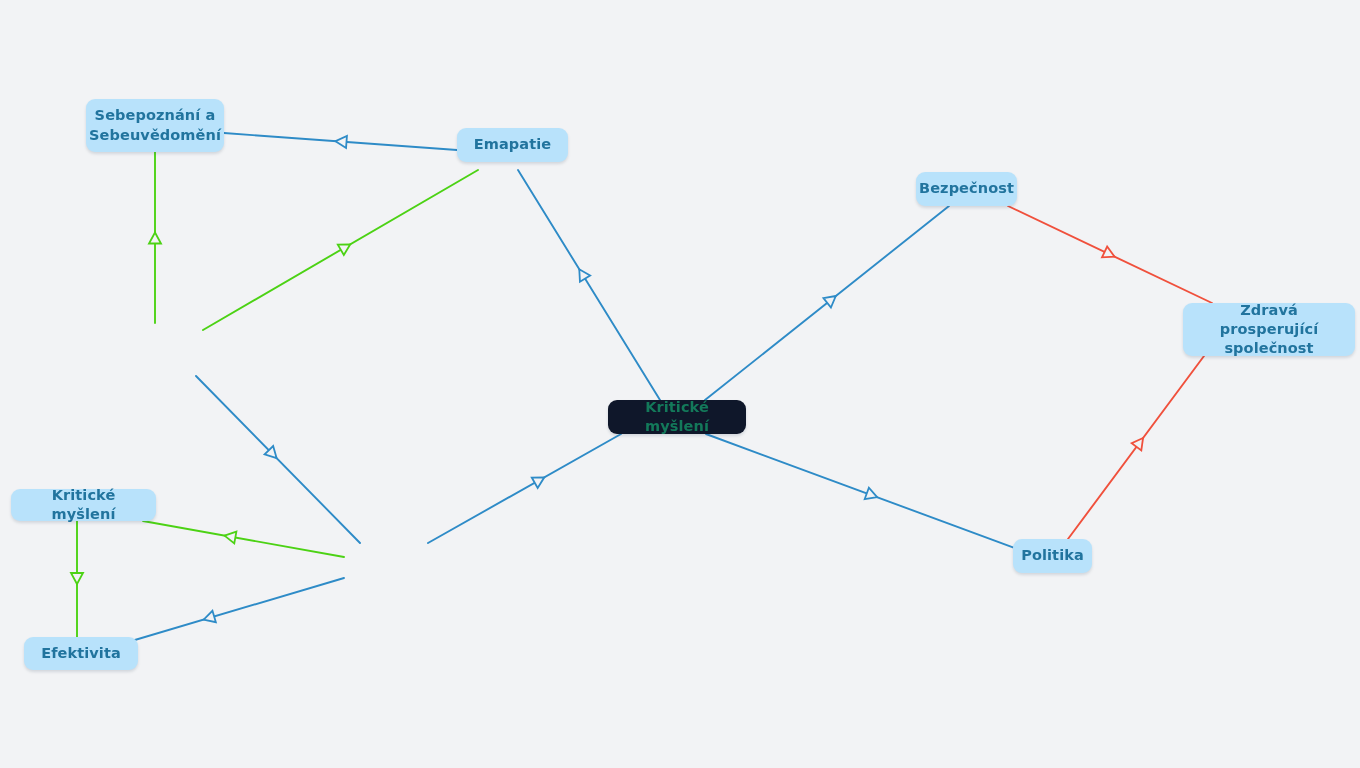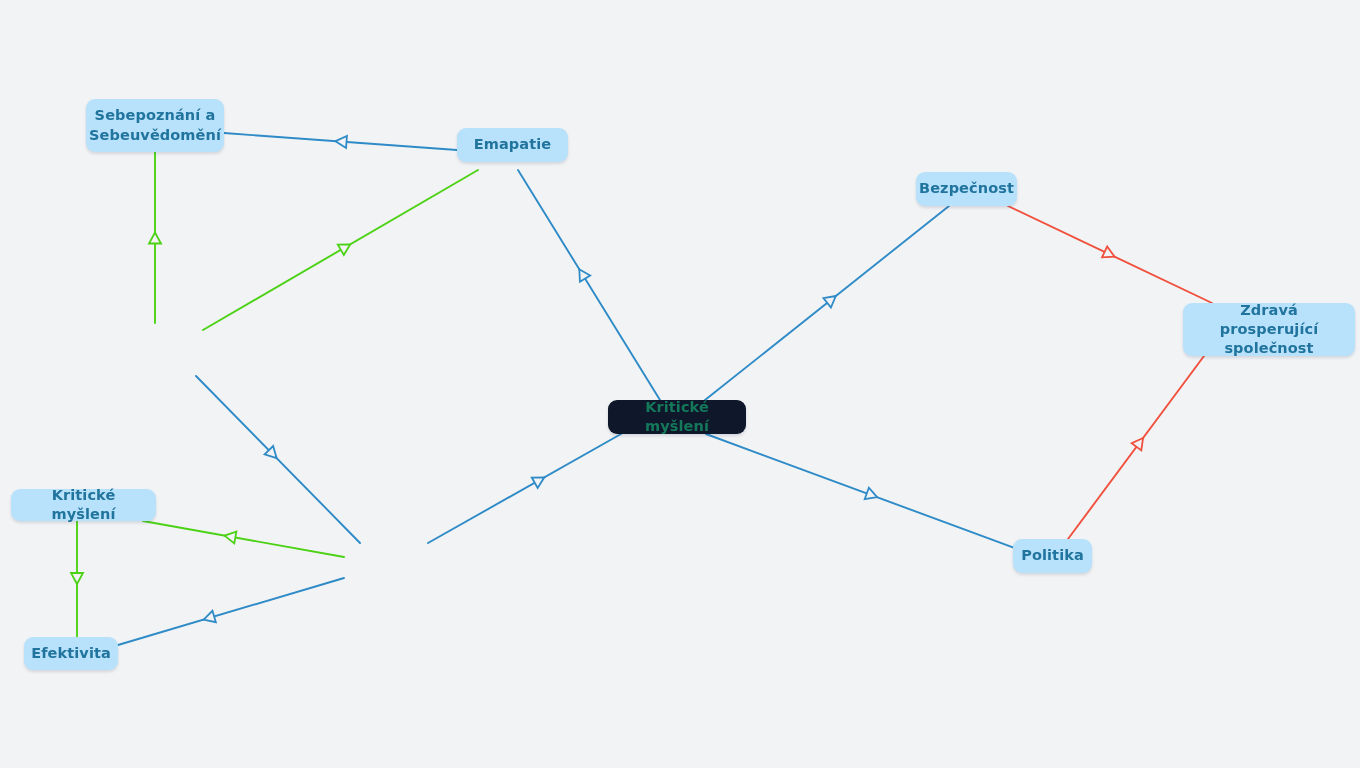--- a/index.html
+++ b/index.html
@@ -113,14 +113,14 @@
     </svg>
 <div class="node blue" style="left: 86px; top: 99px; width: 138px; height: 53px;"><span>Sebepoznání a
 Sebeuvědomění</span></div>
     <div class="node blue" style="left: 457px; top: 128px; width: 111px; height: 34px;"><span>Emapatie</span></div>
     <div class="node green" style="left: 608px; top: 400px; width: 138px; height: 34px;"><span>Kritické myšlení</span></div>
     <div class="node blue" style="left: 916px; top: 172px; width: 101px; height: 34px;"><span>Bezpečnost</span></div>
     <div class="node blue" style="left: 1183px; top: 303px; width: 172px; height: 53px;"><span>Zdravá prosperující
 společnost</span></div>
     <div class="node blue" style="left: 1013px; top: 539px; width: 79px; height: 34px; text-align: center;"><span>Politika</span></div>
     <div class="node blue" style="left: 11px; top: 489px; width: 145px; height: 32px;"><span>Kritické myšlení</span></div>
-    <div class="node blue" style="left: 24px; top: 637px; width: 94px; height: 33px;"><span>Efektivita</span></div>
+    <div class="node blue" style="left: 24px; top: 637px; width: 114px; height: 33px;"><span>Efektivita</span></div>
   </div>
 
 </body></html>

